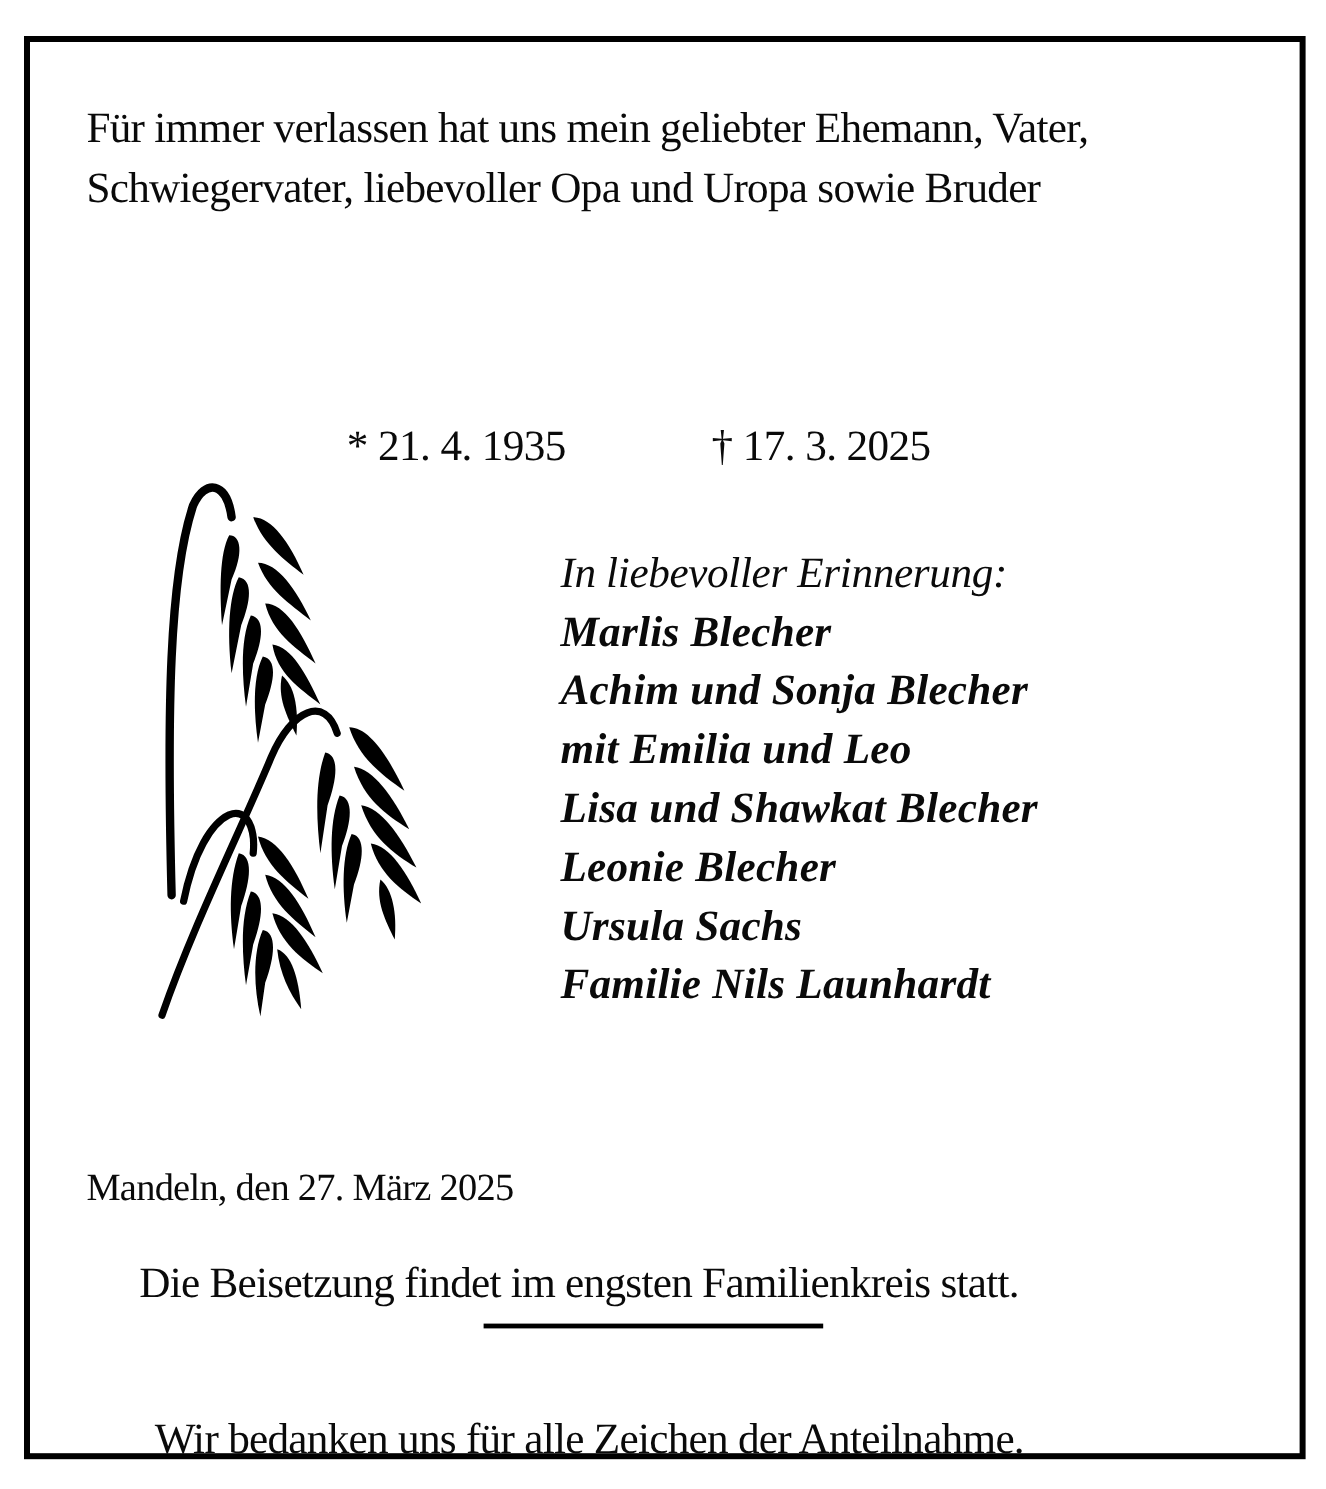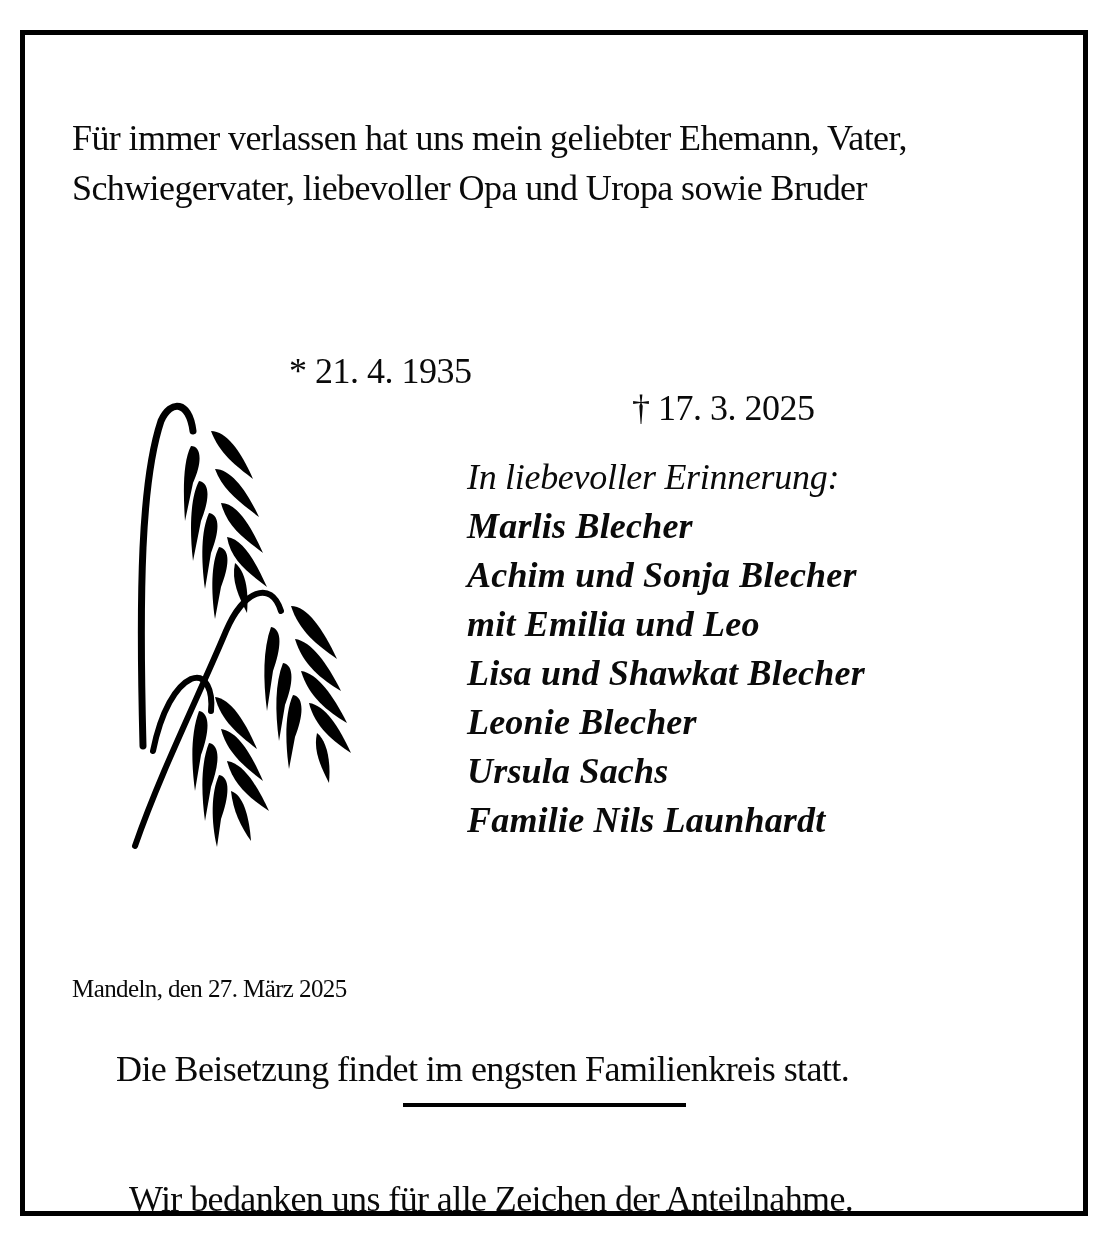--- a/index.html
+++ b/index.html
@@ -1,30 +1,30 @@
 <!DOCTYPE html>
 <html><head>
 <meta charset="utf-8">
 <style>
   html, body { margin:0; padding:0; background:#fff; }
   body { width:1105px; height:1241px; position:relative; overflow:hidden;
          font-family:"Liberation Serif","DejaVu Serif",serif; color:#0a0a0a; }
   .frame { position:absolute; left:20px; top:30px; width:1058px; height:1176px;
            border:5px solid #000; background:#fff; }
   .abs { position:absolute; white-space:nowrap; }
-  .intro { left:47px; top:46px; font-size:36px; line-height:50px; white-space:normal; width:980px; letter-spacing:-0.6px;margin-top:32px; }
+  .intro { left:47px; top:46px; font-size:36px; line-height:50px; white-space:normal; width:980px; letter-spacing:-0.6px; }
   .name { left:0; width:1058px; text-align:center; top:196px; font-size:84px; font-weight:bold; letter-spacing:0.5px; line-height:100px; }
   .dates { top:314px; font-size:36px; line-height:44px; letter-spacing:-0.5px; }
   .born { left:264px; }
-  .died { left:607px;margin-top:37px; }
+  .died { left:568px; }
   .plant { left:106px; top:356px; width:226px; height:460px; }
   .mourners { left:442px; top:418px; font-size:36px; line-height:49px;font-style:italic; }
   .mourners .head { font-weight:normal; letter-spacing:-0.3px; }
   .mourners .m { font-weight:bold; letter-spacing:0.2px; }
-  .place { left:47px; top:932px; font-size:25px; line-height:44px; letter-spacing:-0.6px; }
+  .place { left:47px; top:932px; font-size:32px; line-height:44px; letter-spacing:-0.6px; }
   .burial { left:47px; top:1012px; font-size:36px; line-height:44px; letter-spacing:-0.6px;margin-left:44px; }
   .rule { left:378px; top:1068px; width:283px; height:4px; background:#000; }
   .thanks { left:104px; top:1142px; font-size:36px; line-height:44px; letter-spacing:-0.6px; }
 </style>
 </head>
 <body>
 
 <div class="frame">
   <div class="abs intro">Für immer verlassen hat uns mein geliebter Ehemann, Vater, Schwiegervater, liebevoller Opa und Uropa sowie Bruder</div>
   <div class="abs dates born">* 21. 4. 1935</div>

